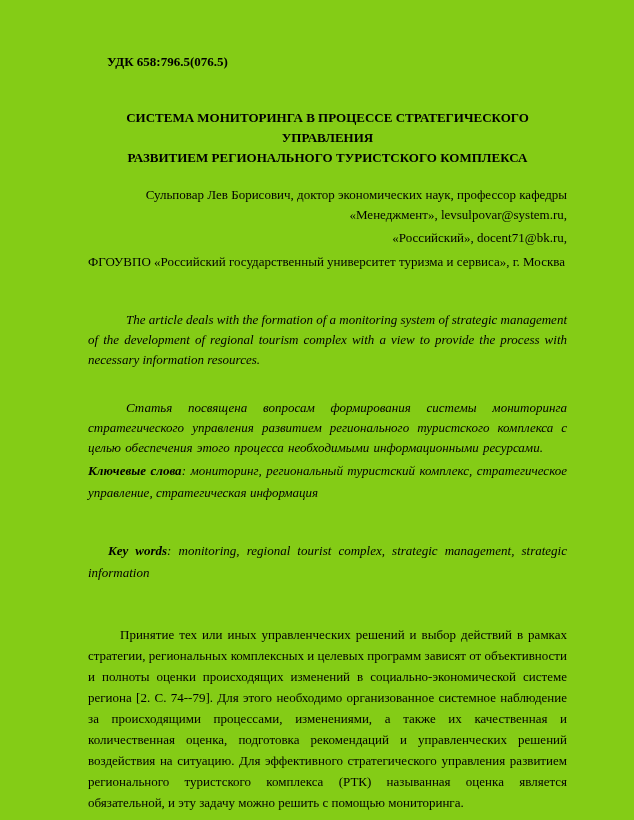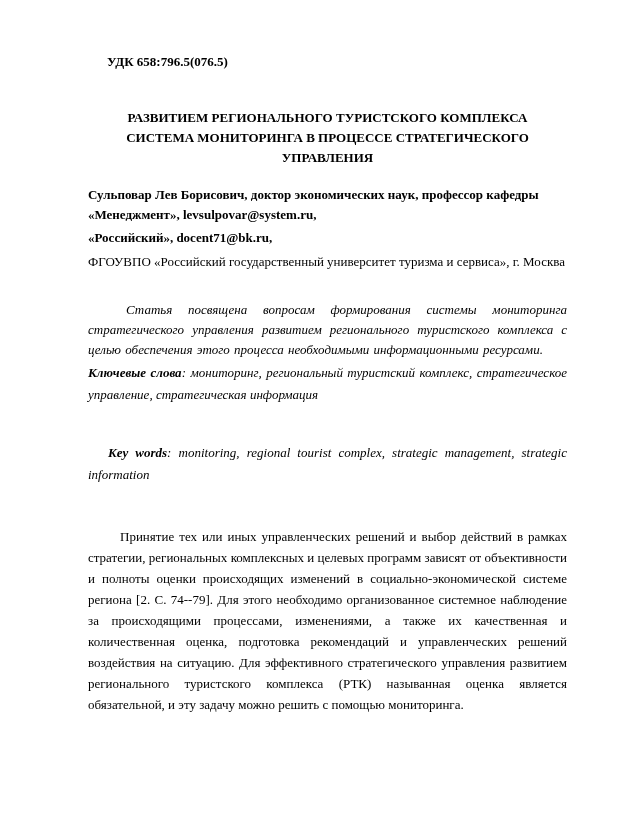--- a/index.html
+++ b/index.html
@@ -5,41 +5,41 @@
   * { margin: 0; padding: 0; box-sizing: border-box; }
   html, body { background: #e8e8e8; }
   body {
     font-family: "Liberation Serif", "DejaVu Serif", serif;
     color: #000;
   }
   .page {
     position: relative;
     width: 634px;
     height: 820px;
-    background: #ffffff;
+    background: #84cc16;
     padding: 52px 67px 0 88px;
     overflow: hidden;
   }
   .udk {
     font-weight: bold;
     font-size: 13px;
     line-height: 20px;
     margin-left: 19px;
   }
   .title-block {
     margin-top: 36px;
     text-align: center;
     font-weight: bold;
     font-size: 13px;
     line-height: 20px;
   }
   .authors-block {
     margin-top: 17px;
-    text-align: left;
-    font-weight: bold;
+    text-align: right;
+    font-weight: normal;
     font-size: 13px;
     line-height: 20px;
   }
   .author-entry + .author-entry { margin-top: 3px; }
   .affiliation {
     margin-top: 4px;
     text-align: left;
     font-weight: normal;
     font-size: 13px;
     line-height: 20px;
@@ -71,36 +71,37 @@
   }
 </style>
 </head>
 <body>
 
 <div class="page">
 
   <div class="udk">УДК 658:796.5(076.5)</div>
 
   <div class="title-block">
+    <div>СИСТЕМА МОНИТОРИНГА В ПРОЦЕССЕ СТРАТЕГИЧЕСКОГО УПРАВЛЕНИЯ</div>
     <div>РАЗВИТИЕМ РЕГИОНАЛЬНОГО ТУРИСТСКОГО КОМПЛЕКСА</div>
-    <div>СИСТЕМА МОНИТОРИНГА В ПРОЦЕССЕ СТРАТЕГИЧЕСКОГО УПРАВЛЕНИЯ</div>
   </div>
 
   <div class="authors-block">
     <div class="author-entry">
       <div>Сульповар Лев Борисович, доктор экономических наук, профессор кафедры</div>
       <div>«Менеджмент», levsulpovar@system.ru,</div>
     </div>
     <div class="author-entry">
       <div>«Российский», docent71@bk.ru,</div>
     </div>
   </div>
 
   <div class="affiliation">ФГОУВПО «Российский государственный университет туризма и сервиса», г. Москва</div>
 
+  <p class="abstract abstract-en">The article deals with the formation of a monitoring system of strategic management of the development of regional tourism complex with a view to provide the process with necessary information resources.</p>
 
   <p class="abstract abstract-ru">Статья посвящена вопросам формирования системы мониторинга стратегического управления развитием регионального туристского комплекса с целью обеспечения этого процесса необходимыми информационными ресурсами.</p>
 
   <p class="keywords keywords-ru">
     <span class="kw-label">Ключевые слова</span><span>: мониторинг, региональный туристский комплекс, стратегическое управление, стратегическая информация</span>
   </p>
 
   <p class="keywords keywords-en">
     <span class="kw-label">Key words</span><span>: monitoring, regional tourist complex, strategic management, strategic information</span>
   </p>

